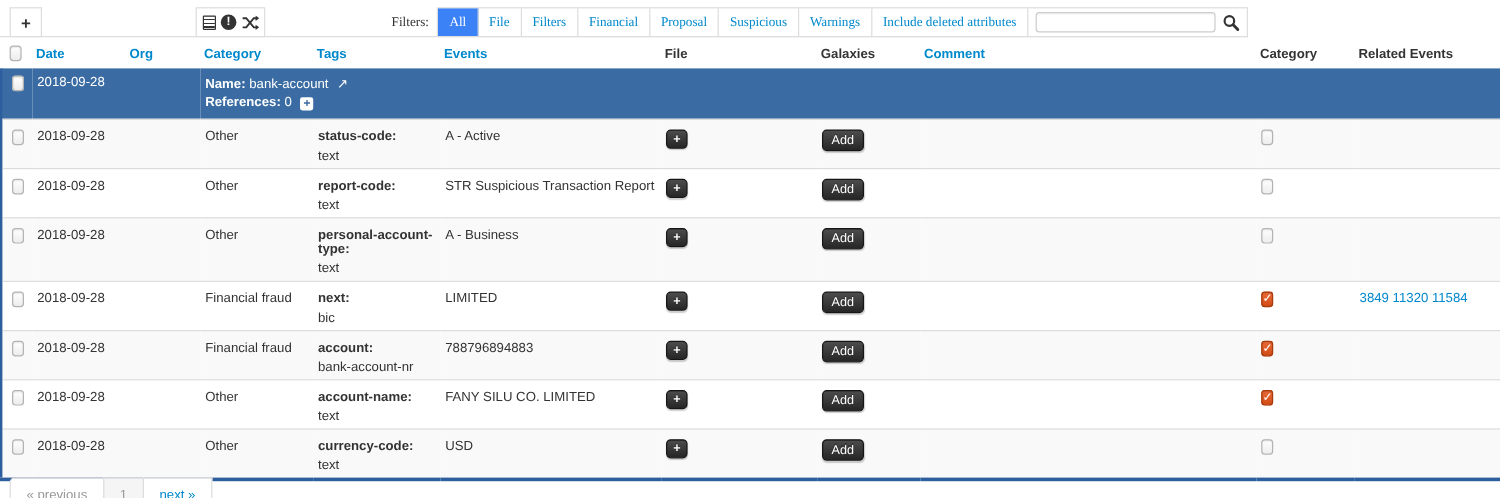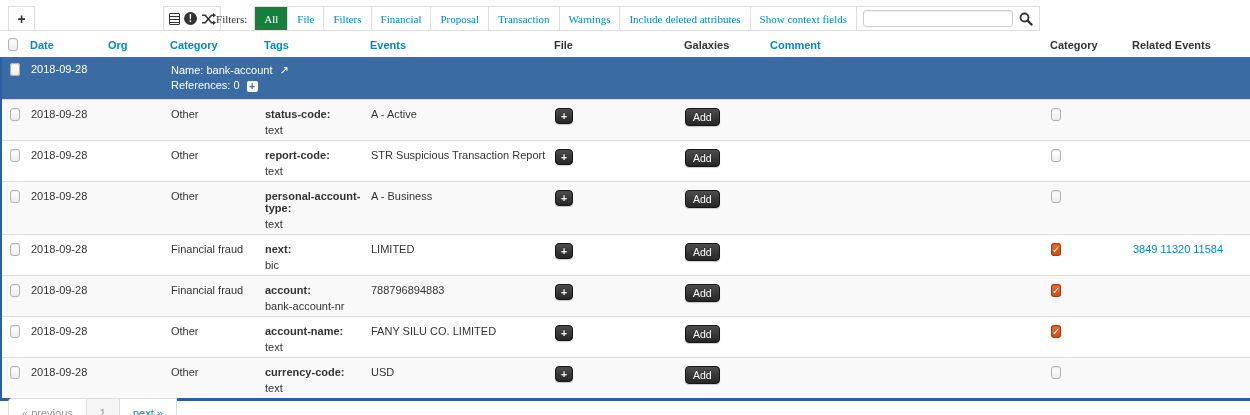--- a/index.html
+++ b/index.html
@@ -26,21 +26,21 @@
   .icon-alert { width:13px; height:13px; border-radius:50%; background:#333; color:#fff;
     font-size:10px; font-weight:bold; text-align:center; line-height:13px; }
   .filter-area { position:absolute; top:6px; right:210px; display:flex; align-items:center; height:25px;font-family:Liberation Serif, serif; }
   .filters-label { margin-right:7px; color:#333; }
   .filter-group { display:flex; align-items:stretch; border:1px solid #ddd; background:#fff; height:25px; }
   .filter-tab {
     display:flex; align-items:center; padding:0 9px; color:#0088cc; cursor:pointer;
     border-right:1px solid #ddd; white-space:nowrap;
   }
   .filter-tab:last-child { border-right:none; }
-  .filter-tab.active { background:#15803d; color:#fff; }
+  .filter-tab.active { background:#3b82f6; color:#fff; }
   .search-cell { display:flex; align-items:center; padding:0 6px; }
   .search-input {
     width:150px; height:17px; border:1px solid #ccc; border-radius:3px;
     font-family:inherit; font-size:11px; padding:0 5px; outline:none;
     box-shadow:inset 0 1px 1px rgba(0,0,0,.06);
   }
   .search-icon { margin-left:6px; display:flex; }
 
   
   table { border-collapse:collapse; table-layout:fixed; width:1250px; }
@@ -66,21 +66,21 @@
   .type-sub { margin-top:4px; color:#333; }
 
   .btn-inv {
     display:inline-block; background:linear-gradient(#4c4c4c,#262626); color:#fff;
     border:1px solid #161616; border-radius:4px; font-size:10.5px; padding:2px 7px;
     cursor:pointer; text-shadow:0 -1px 0 rgba(0,0,0,.3); box-shadow:0 1px 1px rgba(0,0,0,.2);
   }
   .btn-tagplus { padding:1px 5px; font-weight:bold; }
 
   .obj-line { line-height:15px; }
-  .obj-bold { font-weight:normal; }
+  .obj-bold { font-weight:bold; }
   .expand-icon { font-size:11px; margin-left:4px; cursor:pointer; }
   .refplus-icon { display:inline-block; width:11px; height:11px; background:#fff; color:#3a6ca3;
     border-radius:2px; font-size:10px; font-weight:bold; line-height:11px; text-align:center;
     margin-left:4px; cursor:pointer; vertical-align:-1px; }
 
   .rel-link { color:#0088cc; cursor:pointer; margin-right:3px; }
 
   
   .pagination { position:absolute; top:398px; left:8px; display:flex; }
   .page-cell { border:1px solid #ddd; background:#fff; padding:8px 13px; margin-left:-1px; white-space:nowrap; }
@@ -112,24 +112,23 @@
 </div>
 
 <div class="filter-area">
   <span class="filters-label">Filters:</span>
   <div class="filter-group">
     <div class="filter-tab active">All</div>
     <div class="filter-tab">File</div>
     <div class="filter-tab">Filters</div>
     <div class="filter-tab">Financial</div>
     <div class="filter-tab">Proposal</div>
-    <div class="filter-tab">Transaction</div>
+    <div class="filter-tab">Suspicious</div>
     <div class="filter-tab">Warnings</div>
     <div class="filter-tab">Include deleted attributes</div>
-    <div class="filter-tab">Show context fields</div>
     <div class="search-cell">
       <input class="search-input" type="text" placeholder="" style="">
       <span class="search-icon">
         <svg width="14" height="14" viewBox="0 0 14 14">
           <circle cx="5.5" cy="5.5" r="4" stroke="#333" stroke-width="1.8" fill="none"></circle>
           <line x1="8.6" y1="8.6" x2="12.5" y2="12.5" stroke="#333" stroke-width="2.4" stroke-linecap="round"></line>
         </svg>
       </span>
     </div>
   </div>

